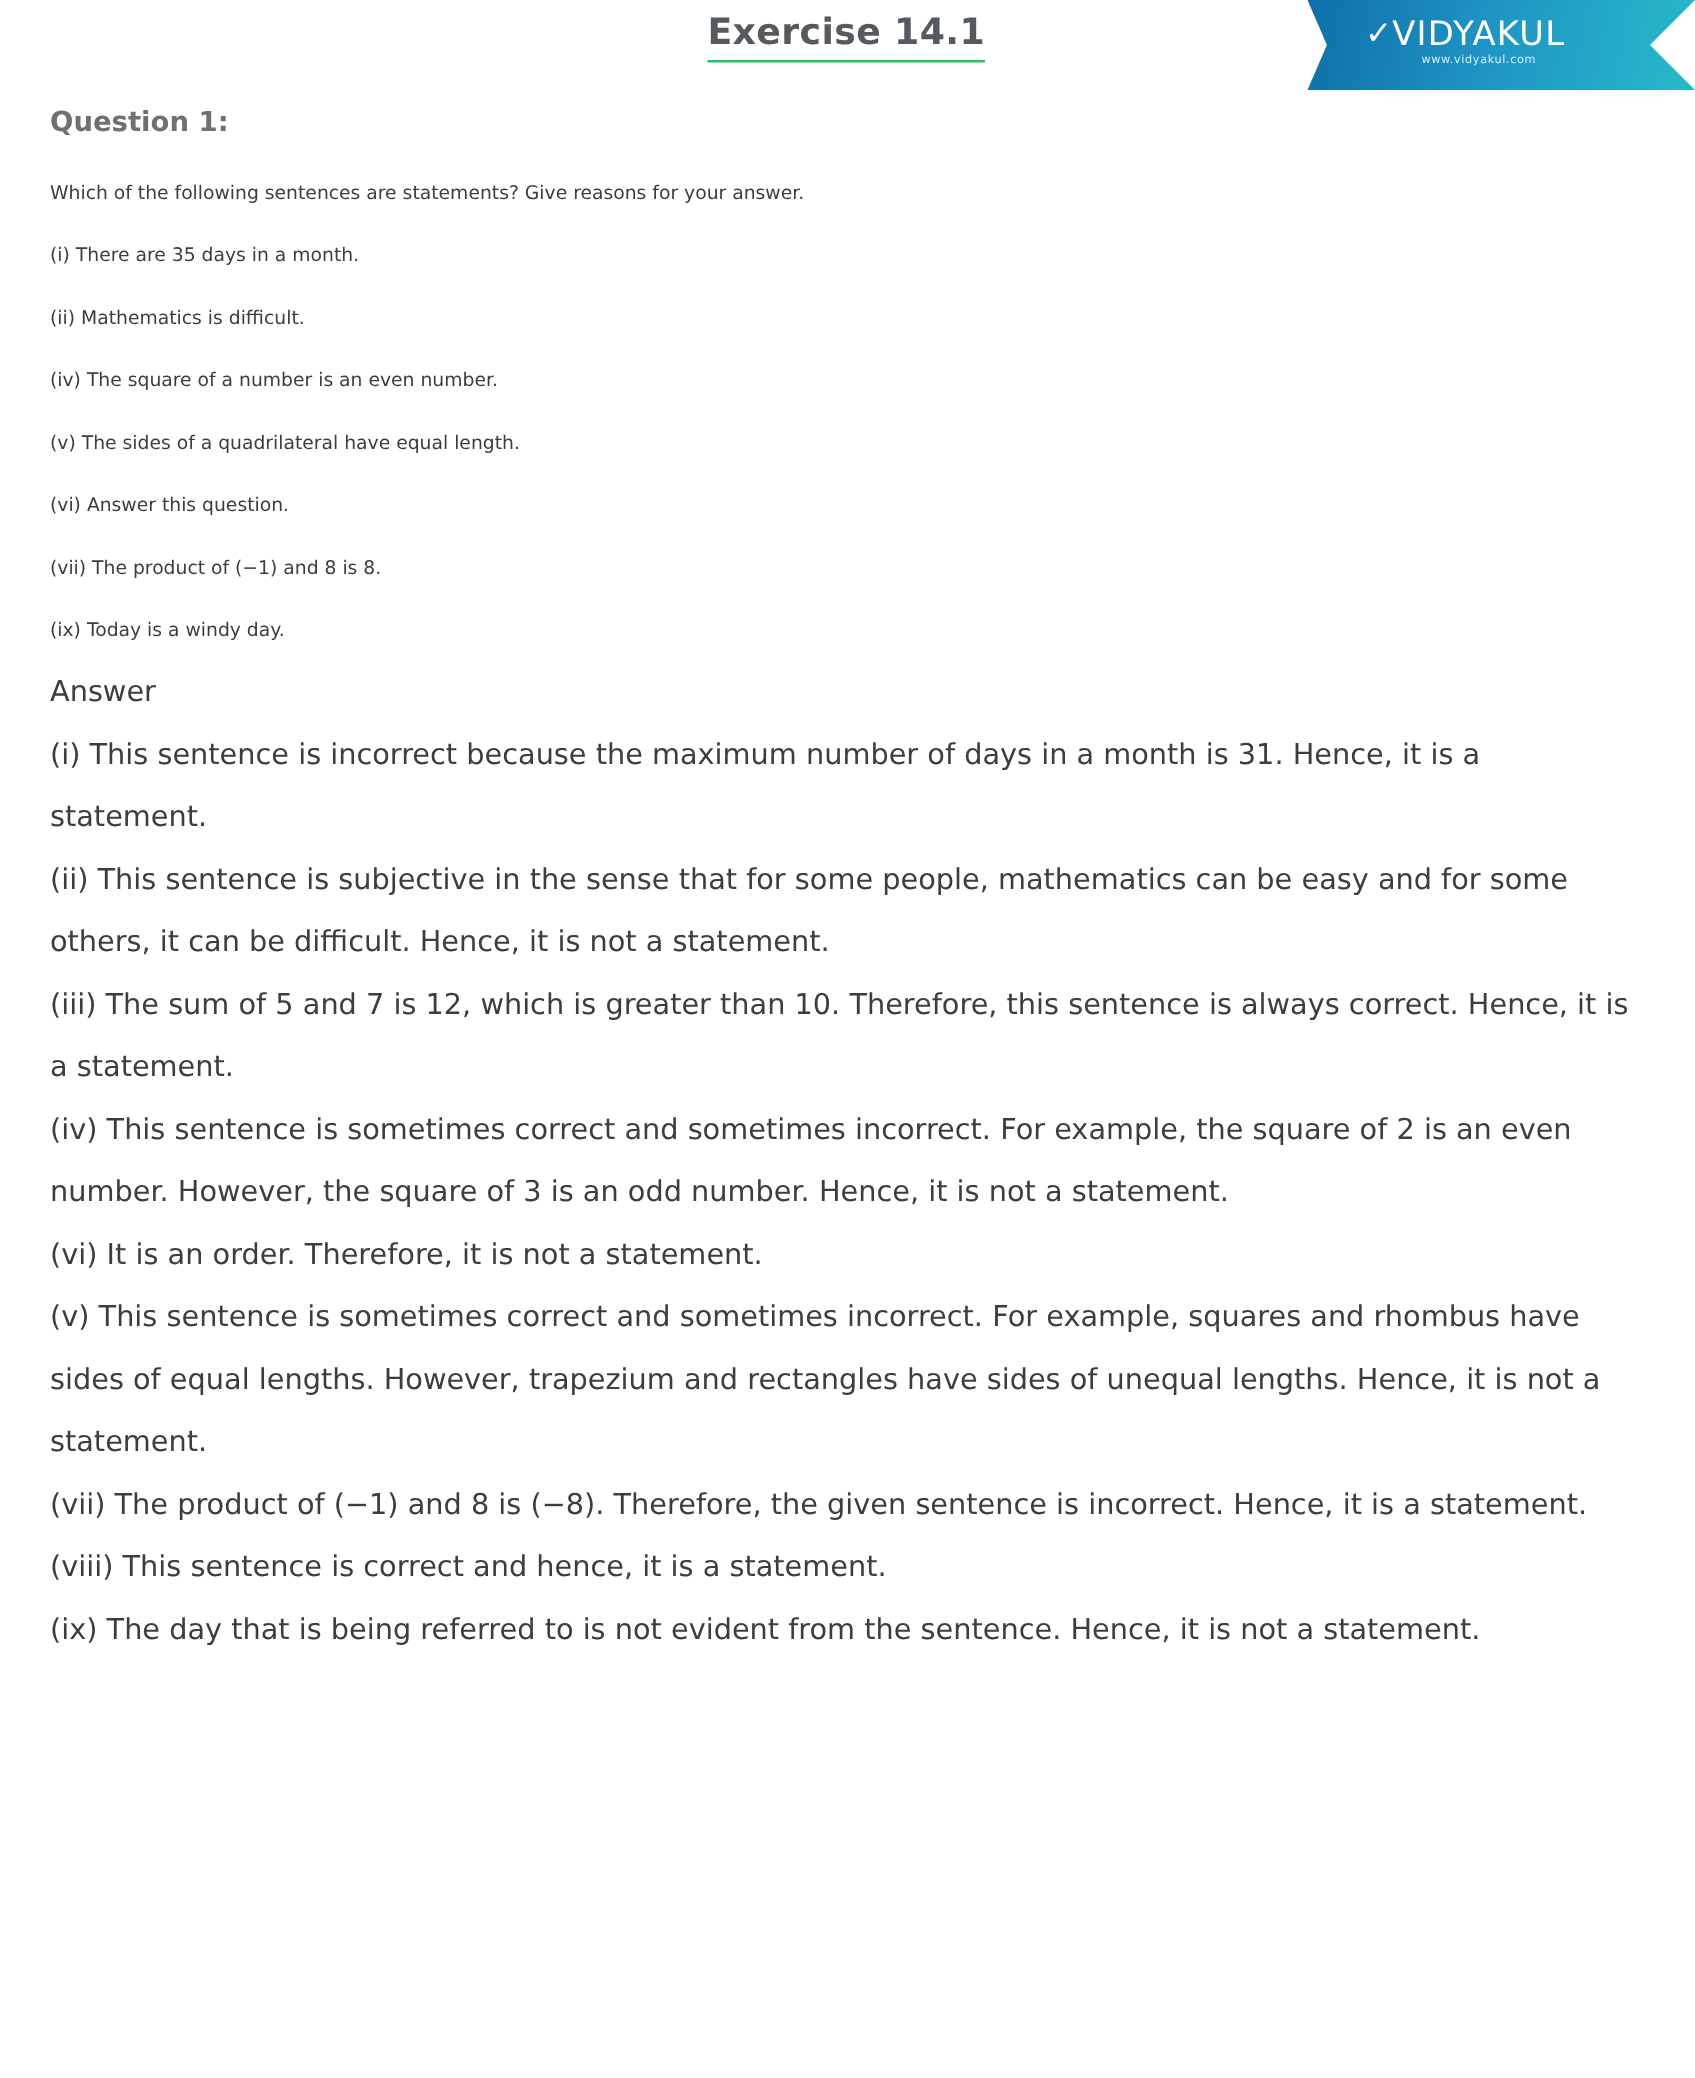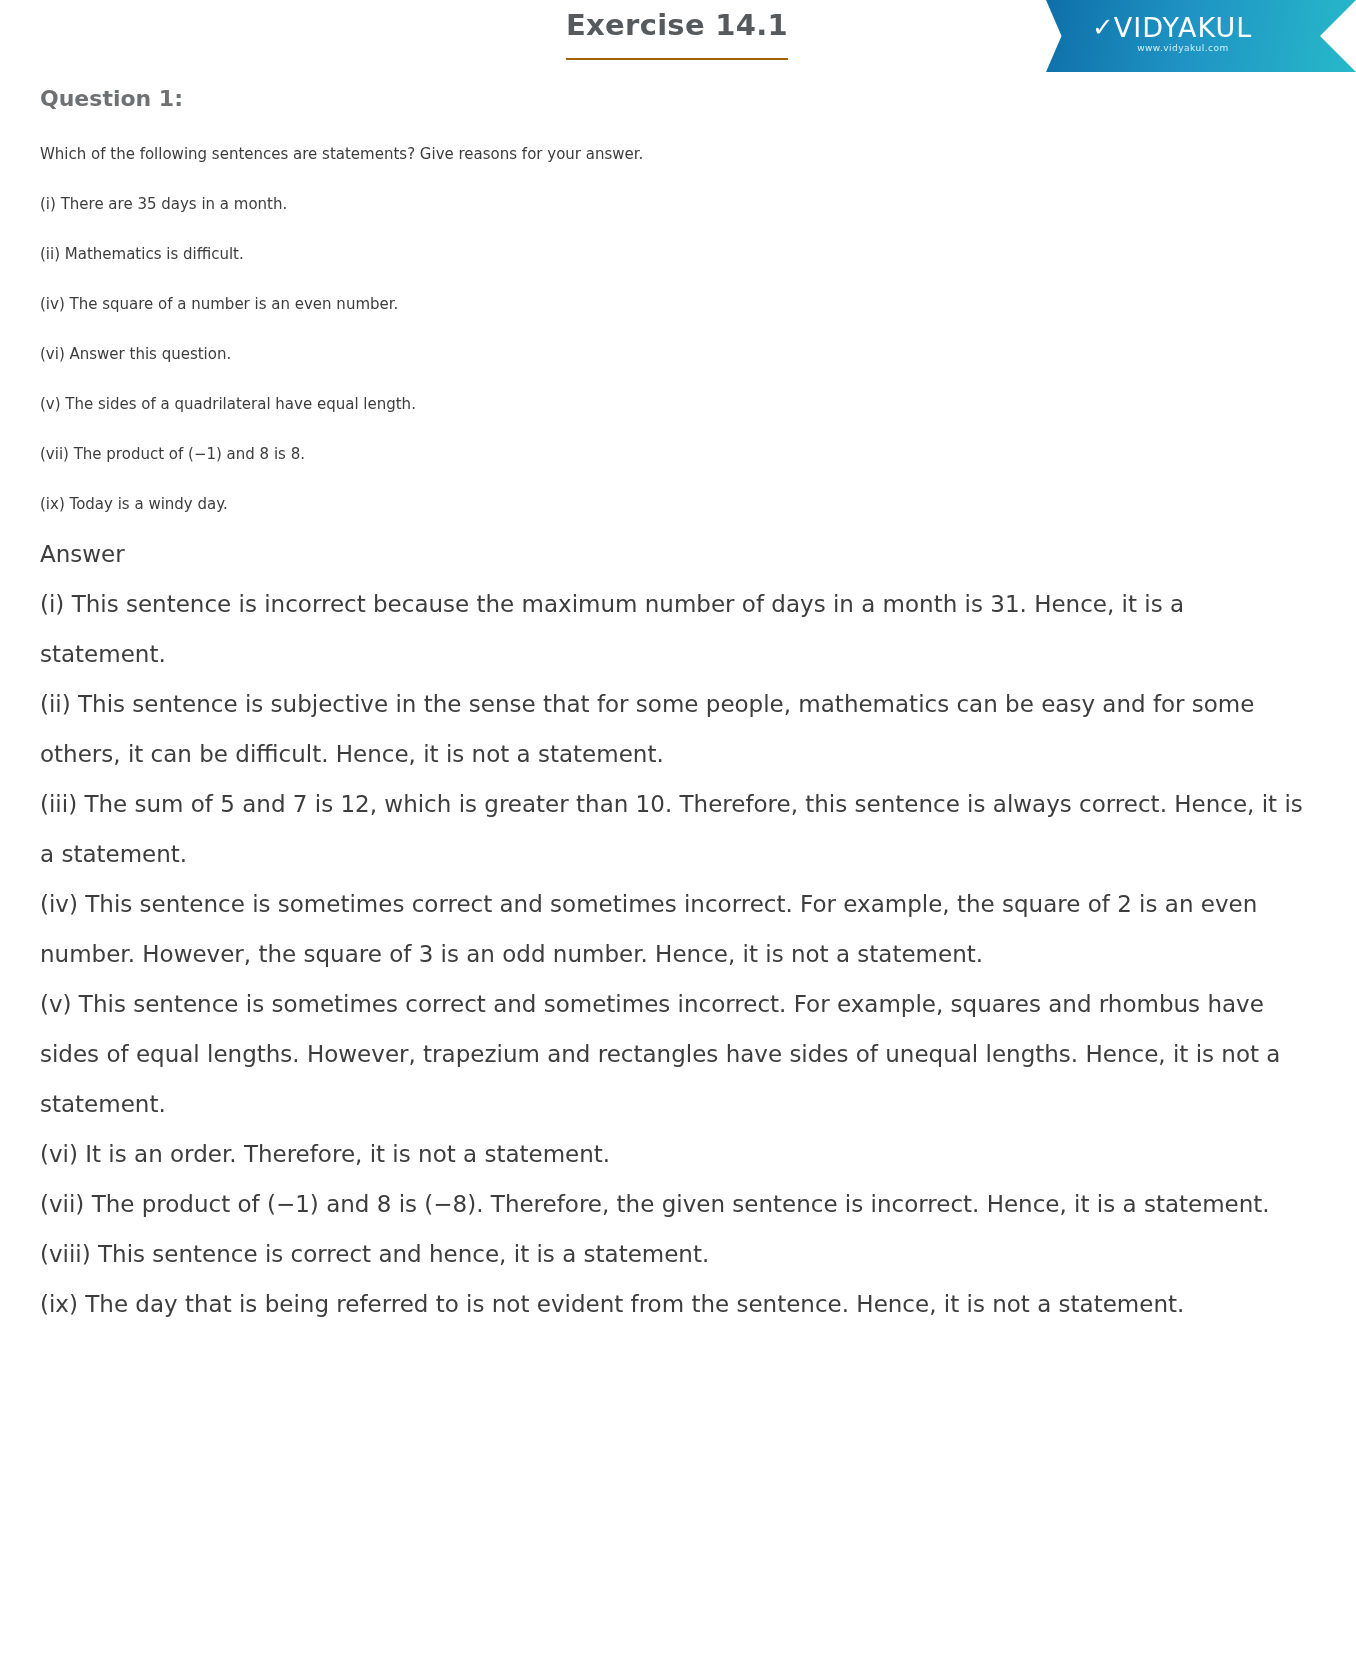--- a/index.html
+++ b/index.html
@@ -34,22 +34,22 @@
     left: 0;
     right: 0;
     top: 8px;
     text-align: center;
     font-size: 29px;
     font-weight: bold;
     color: #555a5e;
     letter-spacing: 0.3px;
   }
   .doc-title span {
-    border-bottom: 2px solid #a16207;
-    padding-bottom: 16px;
+    border-bottom: 2px solid #22c55e;
+    padding-bottom: 6px;
   }
 
   .brand {
     position: absolute;
     right: -40px;
     top: 0;
     width: 310px;
     height: 72px;
   }
   .brand-bg {
@@ -149,30 +149,30 @@
     </div>
   </div>
 
   <div class="q-label">Question 1:</div>
 
   <p class="line">Which of the following sentences are statements? Give reasons for your answer.</p>
 
   <p class="line">(i) There are 35 days in a month.</p>
   <p class="line">(ii) Mathematics is difficult.</p>
   <p class="line">(iv) The square of a number is an even number.</p>
+  <p class="line">(v) The sides of a quadrilateral have equal length.</p>
   <p class="line">(vi) Answer this question.</p>
-  <p class="line">(v) The sides of a quadrilateral have equal length.</p>
   <p class="line">(vii) The product of (−1) and 8 is 8.</p>
   <p class="line">(ix) Today is a windy day.</p>
 
   <p class="answer-head">Answer</p>
 
   <p class="para"> (i) This sentence is incorrect because the maximum number of days in a month is 31. Hence, it is a statement.</p>
   <p class="para">(ii) This sentence is subjective in the sense that for some people, mathematics can be easy and for some others, it can be difficult. Hence, it is not a statement.</p>
   <p class="para">(iii) The sum of 5 and 7 is 12, which is greater than 10. Therefore, this sentence is always correct. Hence, it is a statement.</p>
   <p class="para">(iv) This sentence is sometimes correct and sometimes incorrect. For example, the square of 2 is an even number. However, the square of 3 is an odd number. Hence, it is not a statement.</p>
+  <p class="para">(vi) It is an order. Therefore, it is not a statement.</p>
   <p class="para">(v) This sentence is sometimes correct and sometimes incorrect. For example, squares and rhombus have sides of equal lengths. However, trapezium and rectangles have sides of unequal lengths. Hence, it is not a statement.</p>
-  <p class="para">(vi) It is an order. Therefore, it is not a statement.</p>
   <p class="para">(vii) The product of (−1) and 8 is (−8). Therefore, the given sentence is incorrect. Hence, it is a statement.</p>
   <p class="para">(viii) This sentence is correct and hence, it is a statement.</p>
   <p class="para">(ix) The day that is being referred to is not evident from the sentence. Hence, it is not a statement.</p>
 
 </div>
 
 </body></html>

